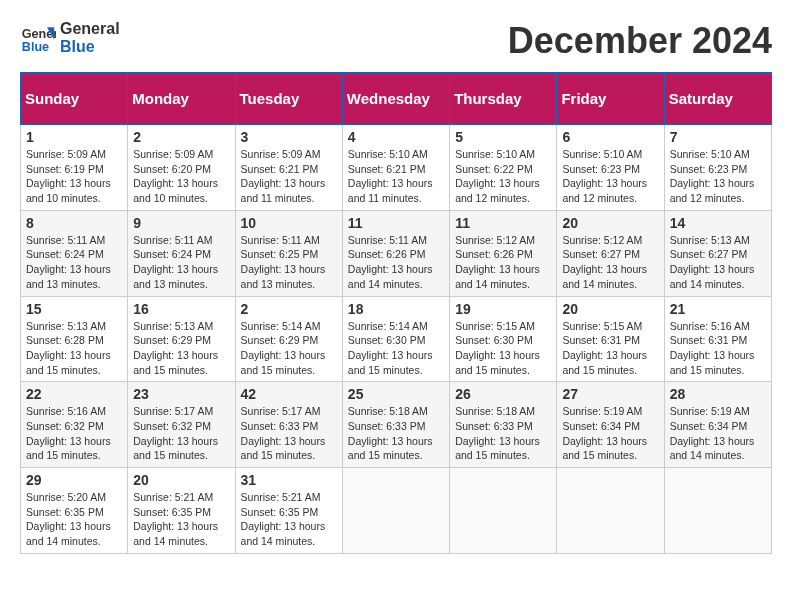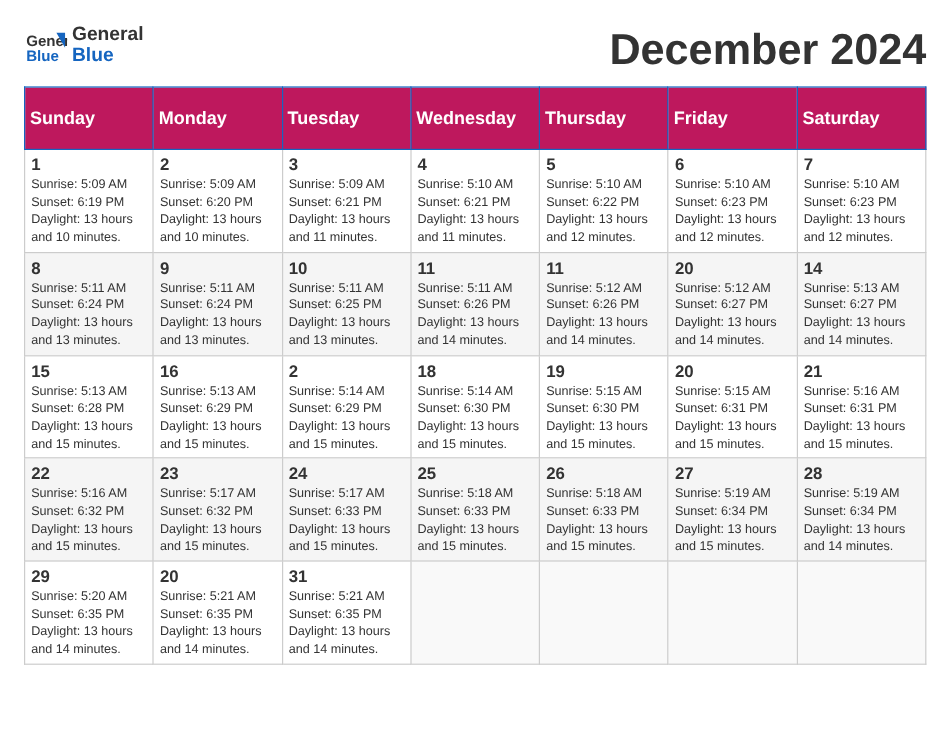--- a/index.html
+++ b/index.html
@@ -205,21 +205,21 @@
       <tr>
         <td>
           <span class="day-number">22</span>
           <div class="day-info">Sunrise: 5:16 AM<br>Sunset: 6:32 PM<br>Daylight: 13 hours and 15 minutes.</div>
         </td>
         <td>
           <span class="day-number">23</span>
           <div class="day-info">Sunrise: 5:17 AM<br>Sunset: 6:32 PM<br>Daylight: 13 hours and 15 minutes.</div>
         </td>
         <td>
-          <span class="day-number">24</span>
+          <span class="day-number">42</span>
           <div class="day-info">Sunrise: 5:17 AM<br>Sunset: 6:33 PM<br>Daylight: 13 hours and 15 minutes.</div>
         </td>
         <td>
           <span class="day-number">25</span>
           <div class="day-info">Sunrise: 5:18 AM<br>Sunset: 6:33 PM<br>Daylight: 13 hours and 15 minutes.</div>
         </td>
         <td>
           <span class="day-number">26</span>
           <div class="day-info">Sunrise: 5:18 AM<br>Sunset: 6:33 PM<br>Daylight: 13 hours and 15 minutes.</div>
         </td>

